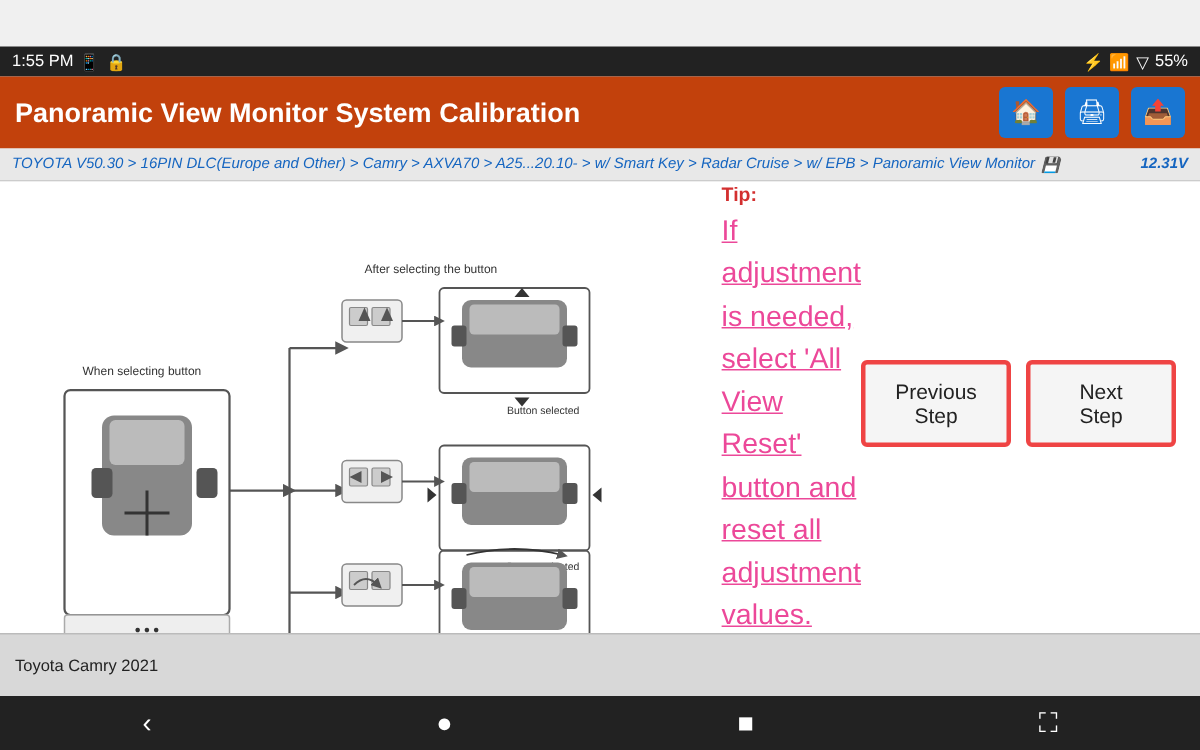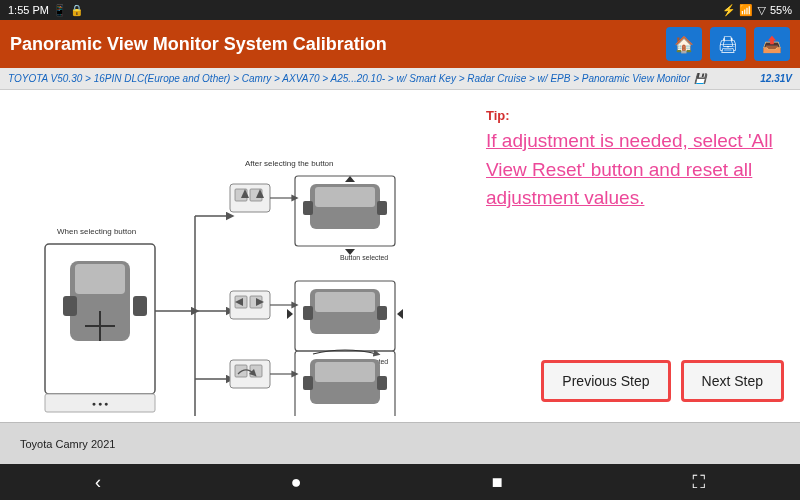--- a/index.html
+++ b/index.html
@@ -16,20 +16,21 @@
     
     .status-bar {
       background: #222;
       color: #fff;
       font-size: 11px;
       padding: 2px 8px;
       display: flex;
       justify-content: space-between;
       align-items: center;
       height: 20px;
+      margin-top: 31px;
     }
     .status-bar-left { display: flex; align-items: center; gap: 4px; }
     .status-bar-right { display: flex; align-items: center; gap: 4px; }
 
     
     .header {
       background: #c2410c;
       color: #fff;
       display: flex;
       align-items: center;
@@ -99,22 +100,22 @@
       align-items: center;
       justify-content: center;
       position: relative;
     }
 
     
     .info-area {
       flex: 1;
       padding: 14px 16px;
       display: flex;
-      flex-direction: column;
       justify-content: space-between;
+      align-items: center;
     }
     .tip-section {
       margin-top: 4px;
     }
     .tip-label {
       color: #d32f2f;
       font-size: 13px;
       font-weight: bold;
       margin-bottom: 4px;
     }
@@ -139,21 +140,21 @@
       padding: 10px 18px;
       font-size: 14px;
       cursor: pointer;
       color: #222;
       min-width: 100px;
     }
 
     
     .footer {
       background: #d8d8d8;
-      padding: 4px 20px;
+      padding: 4px 10px;
       font-size: 11px;
       color: #222;
       height: 42px;
       display: flex;
       flex-direction: column;
       justify-content: center;
       border-top: 1px solid #bbb;
     }
 
     

